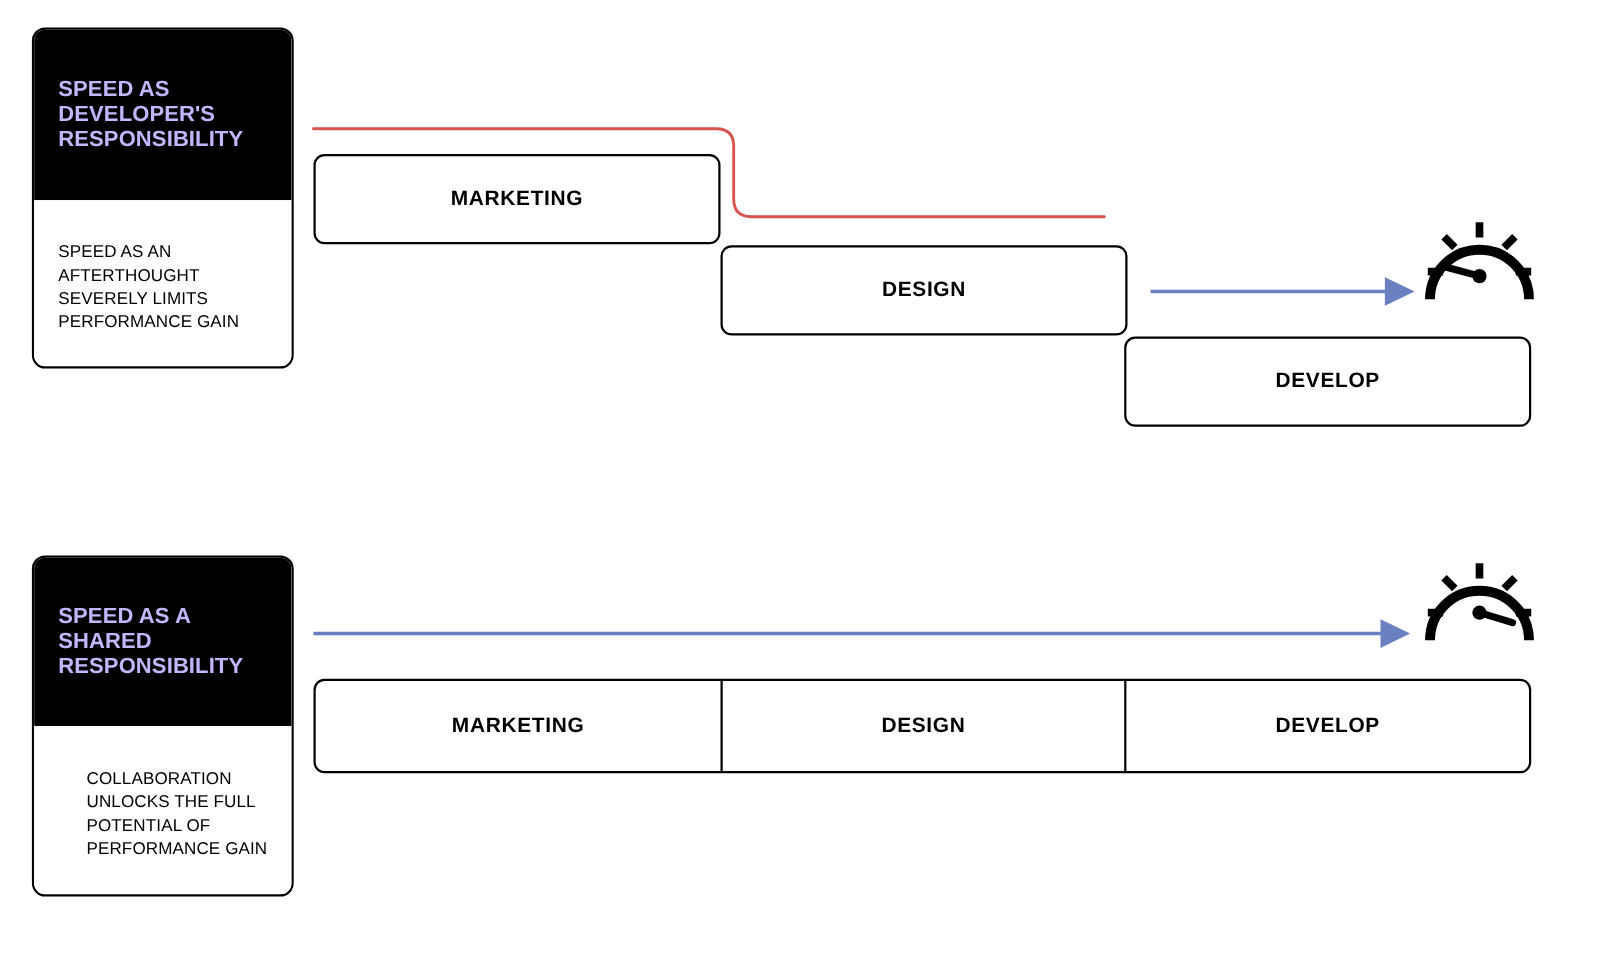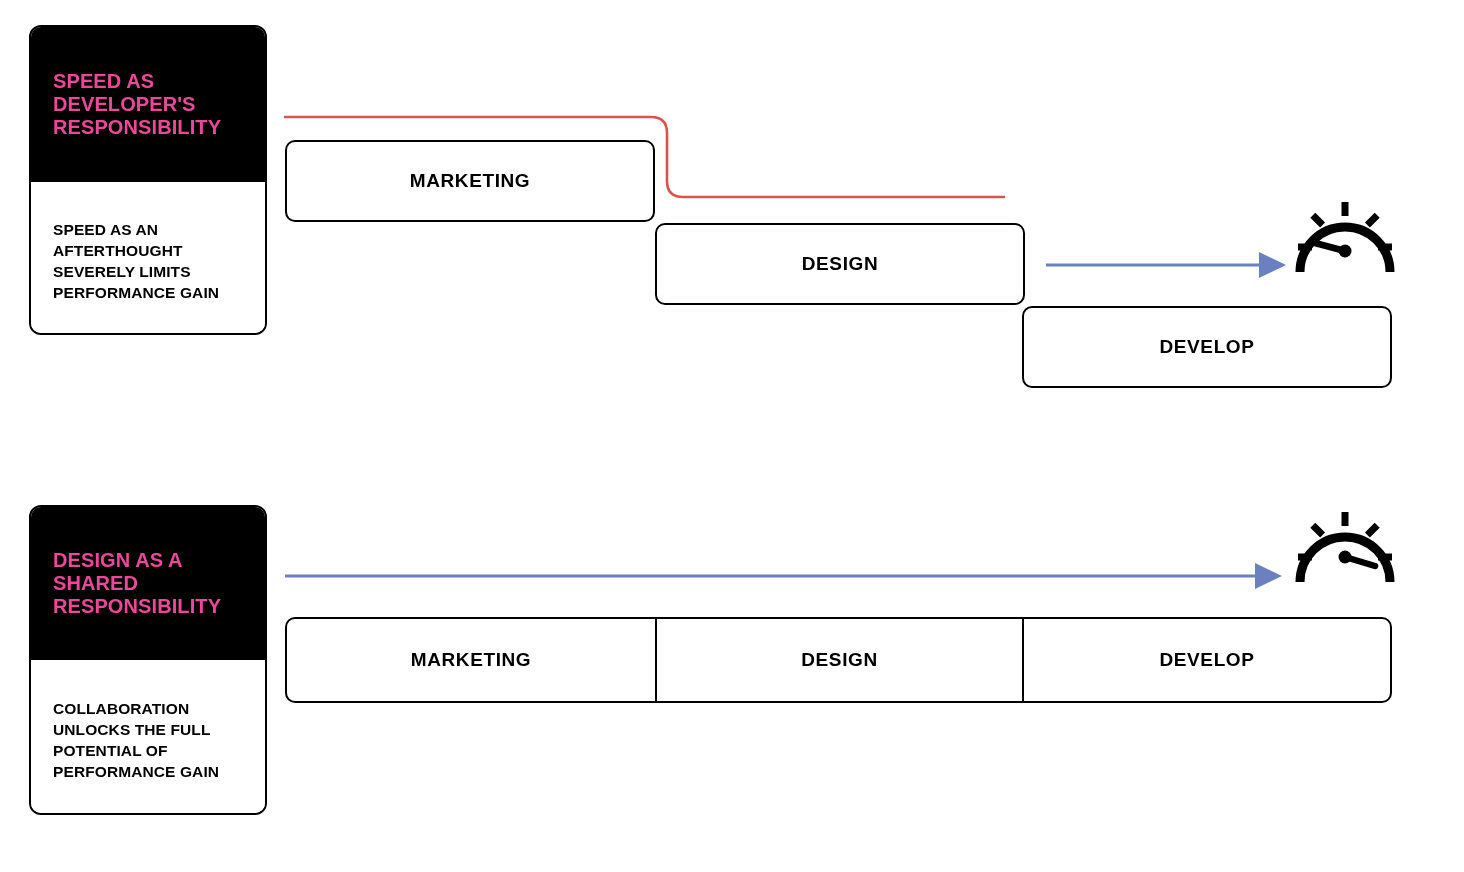--- a/index.html
+++ b/index.html
@@ -24,21 +24,21 @@
   .card {
     position: absolute;
     box-sizing: border-box;
     border: 2px solid #000000;
     border-radius: 12px;
     overflow: hidden;
     background: #ffffff;
   }
   .card-head {
     background: #000000;
-    color: #ec4899;
+    color: #c4b5fd;
     box-sizing: border-box;
     display: flex;
     align-items: center;
   }
   .card-head-text {
     font-size: 20px;
     font-weight: bold;
     line-height: 1.15;
     letter-spacing: 0.1px;
     padding: 0 22px;
@@ -46,21 +46,21 @@
   }
   .card-body {
     background: #ffffff;
     color: #000000;
     box-sizing: border-box;
     display: flex;
     align-items: flex-start;
   }
   .card-body-text {
     font-size: 15.5px;
-    font-weight: bold;
+    font-weight: normal;
     line-height: 1.36;
     letter-spacing: 0.1px;
     padding: 0 22px;
     white-space: pre-line;
   }
 
   
   .stage-box {
     position: absolute;
     box-sizing: border-box;
@@ -161,25 +161,25 @@
       <line x1="6" y1="51" x2="20" y2="51" stroke="#000000" stroke-width="7"></line>
       <line x1="100" y1="51" x2="86" y2="51" stroke="#000000" stroke-width="7"></line>
 
       <line x1="53" y1="55" x2="23" y2="47" stroke="#000000" stroke-width="6.5" stroke-linecap="round"></line>
       <circle cx="53" cy="55" r="6.5" fill="#000000"></circle>
     </svg>
   </div>
 
   <div class="card" style="left:29px; top:505px; width:238px; height:310px;">
     <div class="card-head" style="height:153px;">
-      <div class="card-head-text">DESIGN AS A
+      <div class="card-head-text">SPEED AS A
 SHARED
 RESPONSIBILITY</div>
     </div>
-    <div class="card-body" style="height:153px; padding-top:38px;">
+    <div class="card-body" style="height:153px; padding-top:38px;justify-content:flex-end;">
       <div class="card-body-text">COLLABORATION
 UNLOCKS THE FULL
 POTENTIAL OF
 PERFORMANCE GAIN</div>
     </div>
   </div>
 
   <svg class="overlay" viewBox="0 0 1464 872" xmlns="http://www.w3.org/2000/svg">
     <g>
       <line x1="285" y1="576" x2="1258" y2="576" stroke="#6b80c0" stroke-width="3.2"></line>

